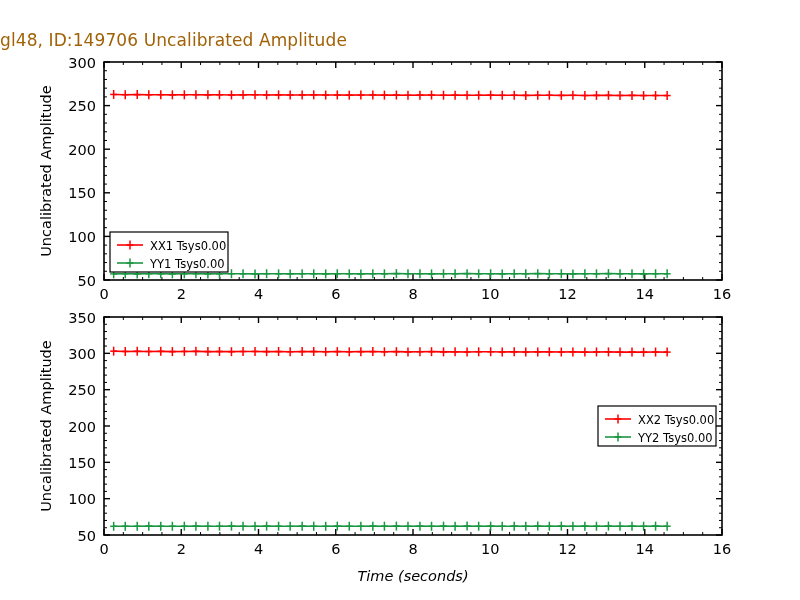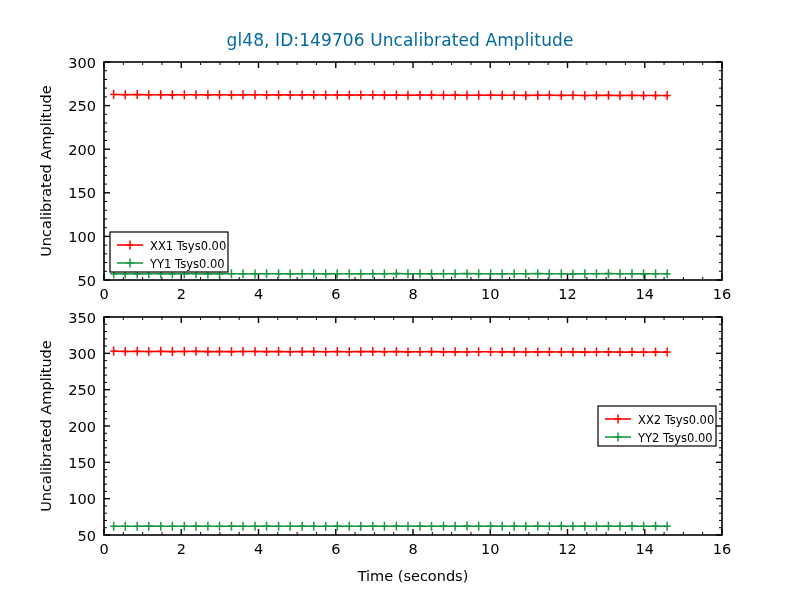--- a/index.html
+++ b/index.html
@@ -19,23 +19,23 @@
     position: absolute;
     left: 0; top: 0;
     width: 800px;
     height: 600px;
   }
   .fig-title {
     position: absolute;
     left: 0;
     top: 30px;
     width: 800px;
-    text-align: center;
+    text-align: left;
     font-size: 17px;
-    color: #0369a1;
+    color: #a16207;
     letter-spacing: 0.1px;
   }
   .ylabel {
     position: absolute;
     transform-origin: 0 0;
     transform: rotate(-90deg);
     font-size: 14.5px;
     white-space: nowrap;
   }
   .xlabel {
@@ -62,21 +62,21 @@
 </style>
 </head>
 <body>
 
 <div id="figure">
 
   <div class="fig-title">gl48, ID:149706 Uncalibrated Amplitude</div>
 
   <div class="ylabel" id="ylabel-top" style="left: 38px; top: 171px; transform: rotate(-90deg) translate(-50%, 0px);">Uncalibrated Amplitude</div>
   <div class="ylabel" id="ylabel-bottom" style="left: 38px; top: 426px; transform: rotate(-90deg) translate(-50%, 0px);">Uncalibrated Amplitude</div>
-  <div class="xlabel" id="xlabel-bottom" style="left: 104px; width: 618px; top: 568px;">Time (seconds)</div>
+  <div class="xlabel" id="xlabel-bottom" style="left: 104px; width: 618px; top: 568px; font-style: italic;">Time (seconds)</div>
 
   <svg class="axes-svg" id="svg-root" width="800" height="600">
       <g>
         <rect x="104" y="62" width="618" height="218" fill="#ffffff" stroke="#000000" stroke-width="1.6"></rect>
         <line x1="123.3125" y1="280" x2="123.3125" y2="277" stroke="#000000" stroke-width="1"></line>
         <line x1="123.3125" y1="62" x2="123.3125" y2="65" stroke="#000000" stroke-width="1"></line>
         <line x1="142.625" y1="280" x2="142.625" y2="277" stroke="#000000" stroke-width="1"></line>
         <line x1="142.625" y1="62" x2="142.625" y2="65" stroke="#000000" stroke-width="1"></line>
         <line x1="161.9375" y1="280" x2="161.9375" y2="277" stroke="#000000" stroke-width="1"></line>
         <line x1="161.9375" y1="62" x2="161.9375" y2="65" stroke="#000000" stroke-width="1"></line>

